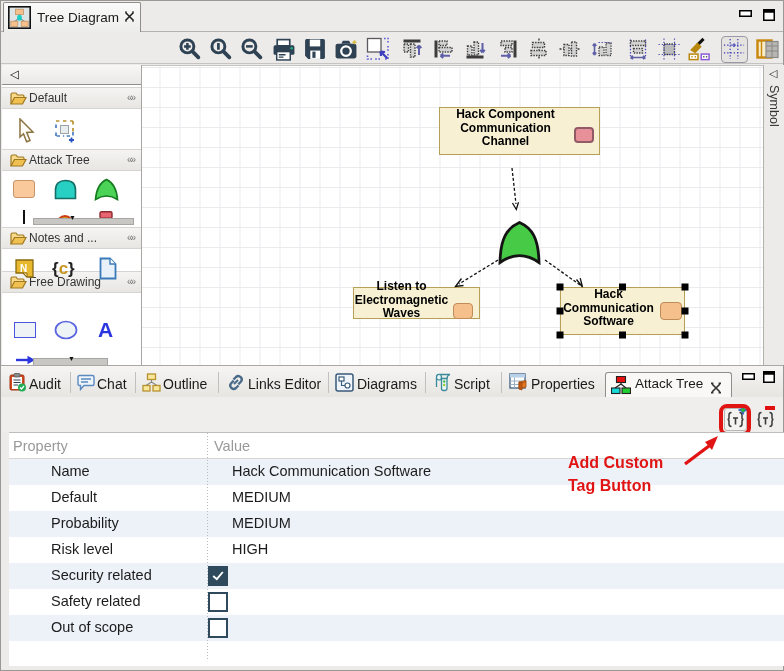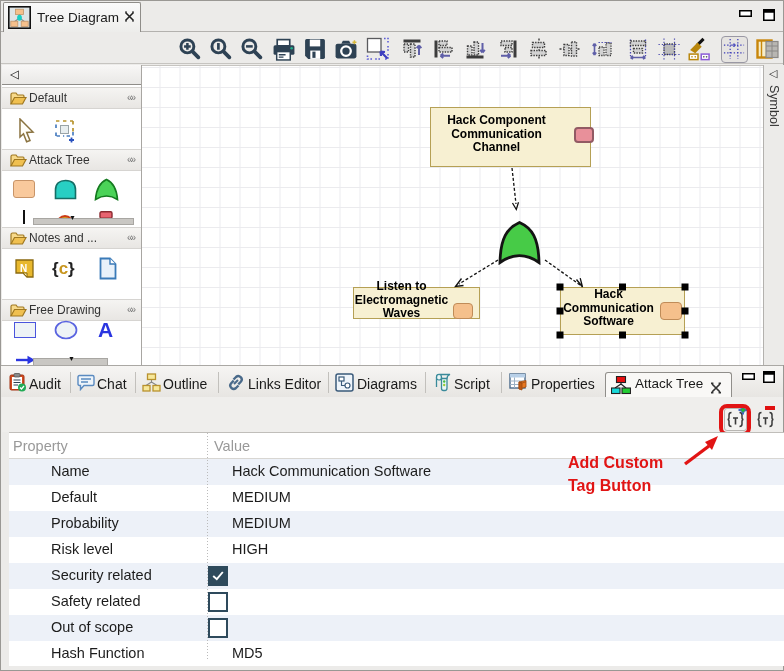--- a/index.html
+++ b/index.html
@@ -246,21 +246,21 @@
         <span class="pin">«»</span>
       </div>
     <div class="phead" style="top:162px">
         <svg class="folder" width="17" height="13" viewBox="0 0 17 13">
           <path d="M1 12 V2.5 Q1 1 2.5 1 H6 L7.5 3 H13 Q14 3 14 4.5 V5.5" fill="#f7d98a" stroke="#a07820" stroke-width="1.2"></path>
           <path d="M1 12 L4.5 5.5 H16 L12.5 12 Z" fill="#f0c050" stroke="#a07820" stroke-width="1.2"></path>
         </svg>
         <span class="ptxt">Notes and ...</span>
         <span class="pin">«»</span>
       </div>
-    <div class="phead" style="top:234px">
+    <div class="phead" style="top:206px">
         <svg class="folder" width="17" height="13" viewBox="0 0 17 13">
           <path d="M1 12 V2.5 Q1 1 2.5 1 H6 L7.5 3 H13 Q14 3 14 4.5 V5.5" fill="#f7d98a" stroke="#a07820" stroke-width="1.2"></path>
           <path d="M1 12 L4.5 5.5 H16 L12.5 12 Z" fill="#f0c050" stroke="#a07820" stroke-width="1.2"></path>
         </svg>
         <span class="ptxt">Free Drawing</span>
         <span class="pin">«»</span>
       </div>
     <div id="palicons">
 
       <svg class="abs" style="left:16px;top:53px" width="17" height="25" viewBox="0 0 17 25">
@@ -314,21 +314,21 @@
         <path d="M0 5 H12" stroke="#2a35e0" stroke-width="2.4" fill="none"></path>
         <path d="M11.5 0.8 L19 5 L11.5 9.2 Z" fill="#2a35e0"></path>
       </svg>
       <div class="scrollstrip" style="left:31px;top:292.5px;width:75px;height:8px">
         <span style="position:absolute;left:34px;top:-4px;font-size:7px;color:#111">▼</span>
       </div>
     </div>
   </div>
 
   <div id="canvas">
-    <div class="node" style="left:288px;top:41px;width:161px;height:60px;padding-right:32px;padding-left:4px">Hack Component Communication Channel</div>
+    <div class="node" style="left:297px;top:41px;width:161px;height:48px;padding-right:32px;padding-left:4px">Hack Component Communication Channel</div>
     <div class="tag" style="left:432px;top:61px;width:20px;height:16px;background:#e8909a;border:2px solid #925a64"></div>
     <svg class="abs" style="left:355px;top:154px" width="45" height="45" viewBox="0 0 45 45">
       <path d="M22.5 2.5 C35 8 41.5 18 42 42.5 C29.5 33.5 15.5 33.5 3 42.5 C3.5 18 10 8 22.5 2.5 Z" fill="#47cb47" stroke="#141414" stroke-width="2.8"></path>
     </svg>
     <div class="node" style="left:211px;top:221px;width:127px;height:32px;padding-right:32px;padding-left:2px">Listen to Electromagnetic Waves</div>
     <div class="tag" style="left:311px;top:237px;width:20px;height:16px;background:#f5c08c;border:1.5px solid #c08c58"></div>
     <div class="node" style="left:418px;top:221px;width:125px;height:48px;padding-right:30px;padding-left:2px">Hack Communication Software</div>
     <div class="tag" style="left:518px;top:236px;width:22px;height:18px;background:#f5c08c;border:1.5px solid #c08c58"></div>
 
     <svg class="abs" style="left:0;top:0" width="621" height="300">
@@ -500,24 +500,20 @@
         </svg>
     </div>
     <div class="trow" style="top:156px">
         <span class="tlab">Safety related</span>
         <div class="cbox" style="top:3px"></div>
       </div>
     <div class="trow alt" style="top:182px">
         <span class="tlab">Out of scope</span>
         <div class="cbox" style="top:3px"></div>
       </div>
-    <div class="trow" style="top:208px">
-        <span class="tlab">Hash Function</span>
-        <span class="tval">MD5</span>
-      </div>
     <div class="colsep"></div>
   </div>
 
   <div id="ann">Add Custom<br>Tag Button</div>
   <svg class="abs" style="left:678px;top:432px" width="42" height="34" viewBox="0 0 42 34">
     <path d="M6 31 L30 13" stroke="#e11414" stroke-width="3.4"></path>
     <path d="M39 3 L26 9 L33 17 Z" fill="#e11414"></path>
   </svg>
 
 </div>

